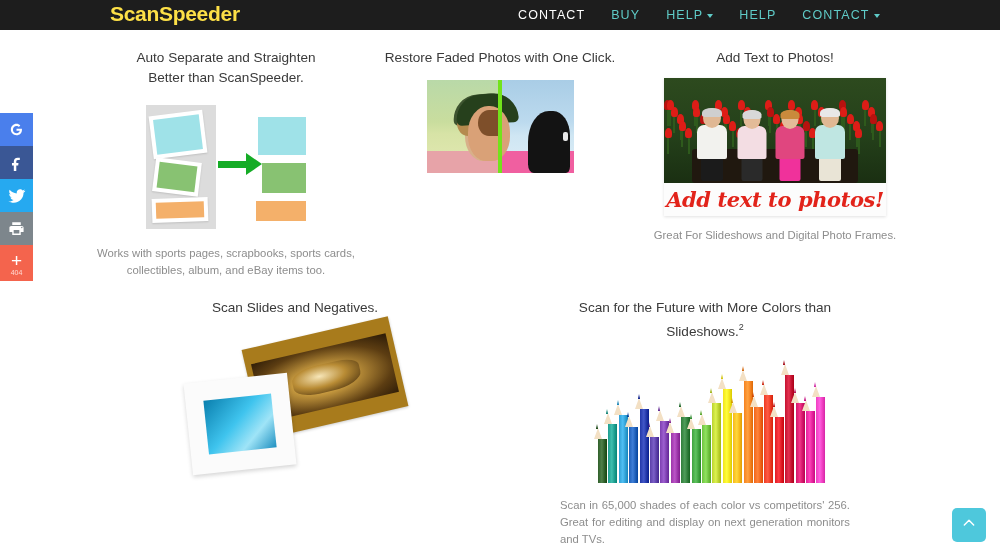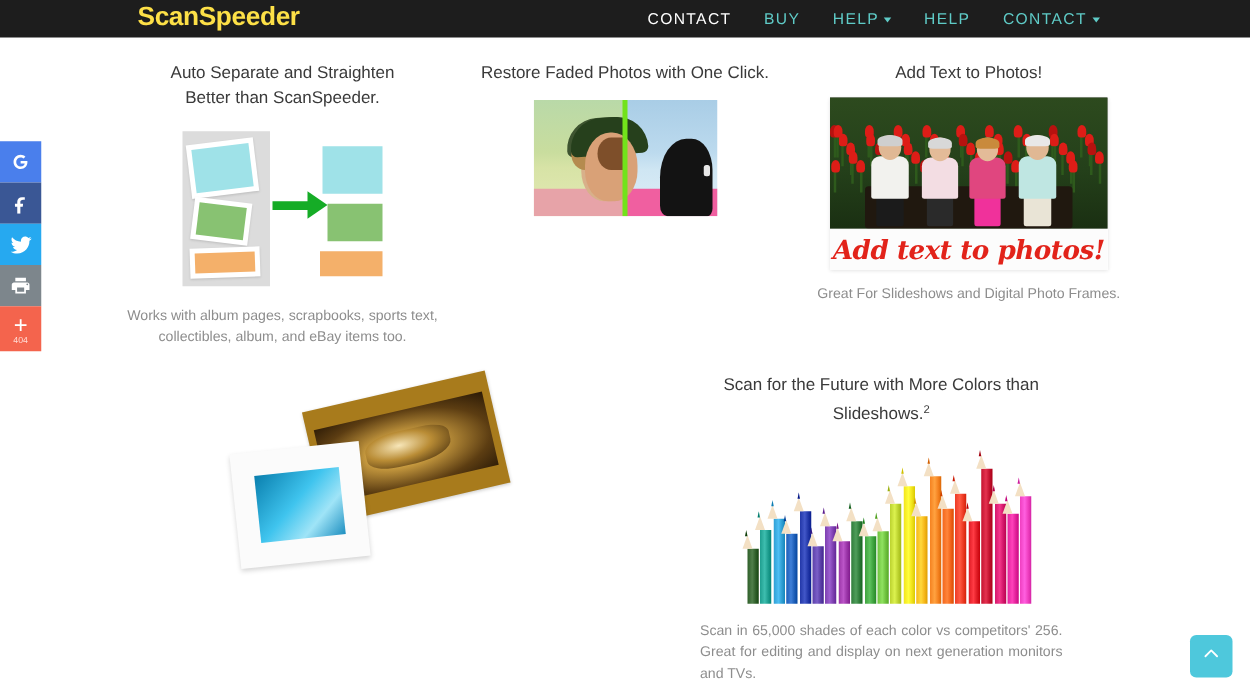--- a/index.html
+++ b/index.html
@@ -274,21 +274,21 @@
         </div>
       <div class="arrow">
         <span class="shaft"></span>
           <span class="head"></span>
       </div>
       <div class="out out1"></div>
       <div class="out out2"></div>
       <div class="out out3"></div>
     </div>
     <div class="fcap">
-      <div>Works with album pages, scrapbooks, sports text,</div>
+      <div>Works with sports pages, scrapbooks, sports cards,</div>
       <div>collectibles, album, and eBay items too.</div>
     </div>
   </div>
 
   <div class="feature" id="f2">
     <div class="ftitle">Restore Faded Photos with One Click.</div>
     <div class="restore-wrap">
       <div class="restore-half rl">
         <span class="sky"></span>
           <span class="shirt"></span>
@@ -437,20 +437,21 @@
           </div>
       </div>
       <div class="text-strip">
         <span class="handtext">Add text to photos!</span>
       </div>
     </div>
     <div class="fcap">Great For Slideshows and Digital Photo Frames.</div>
   </div>
 
   <div class="feature" id="f4">
+    <div class="ftitle">Scan Slides and Negatives.</div>
     <div class="slide-art">
       <div class="filmstrip">
         <div class="sprockets top"></div>
         <div class="frame-img"></div>
         <div class="sprockets bot"></div>
       </div>
       <div class="slideframe">
           <i></i>
         </div>
     </div>

